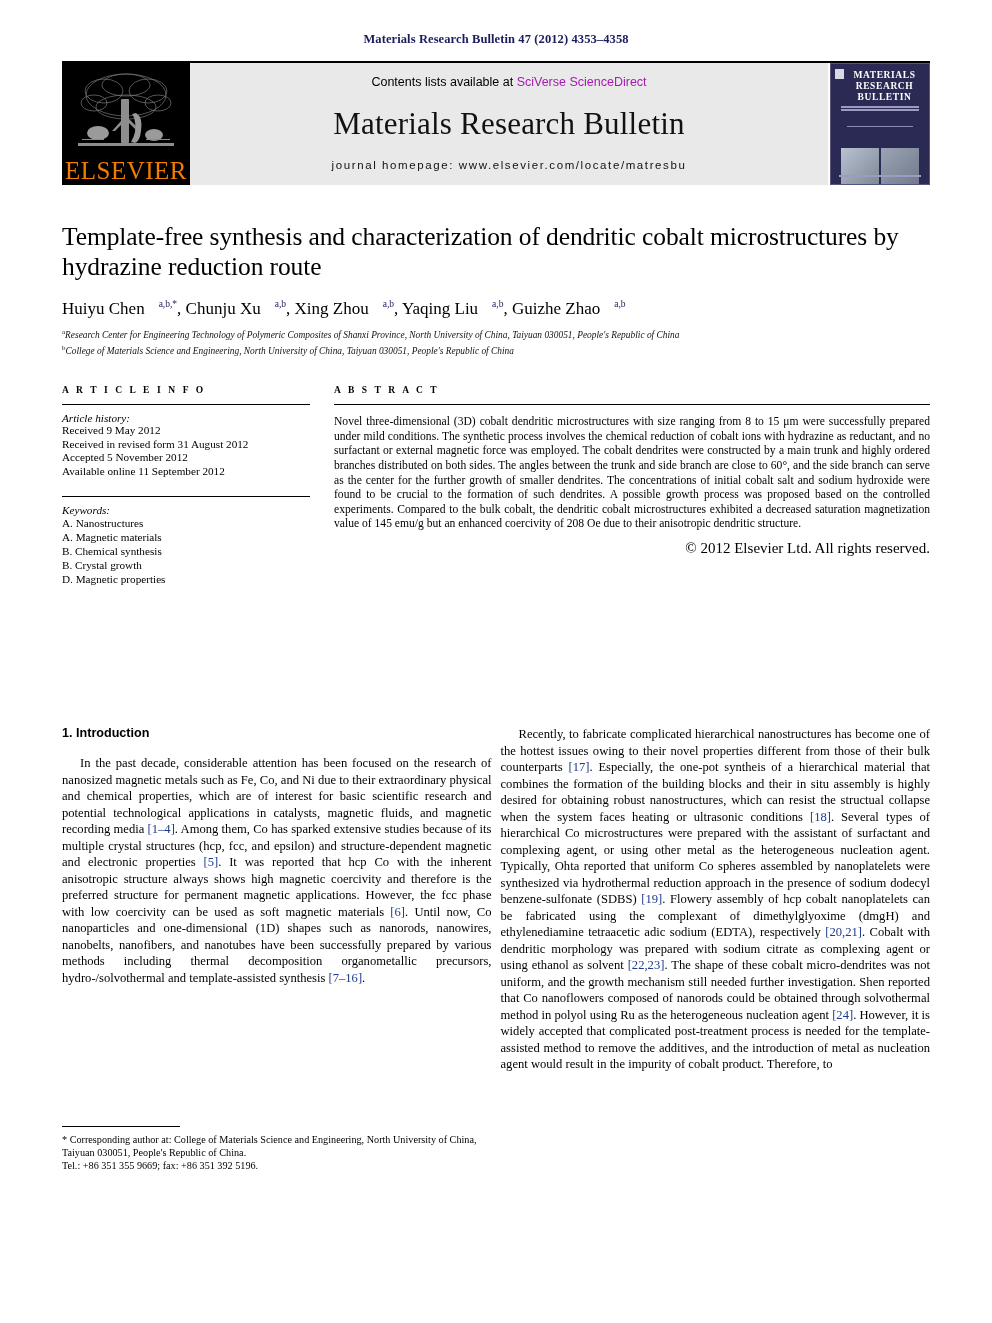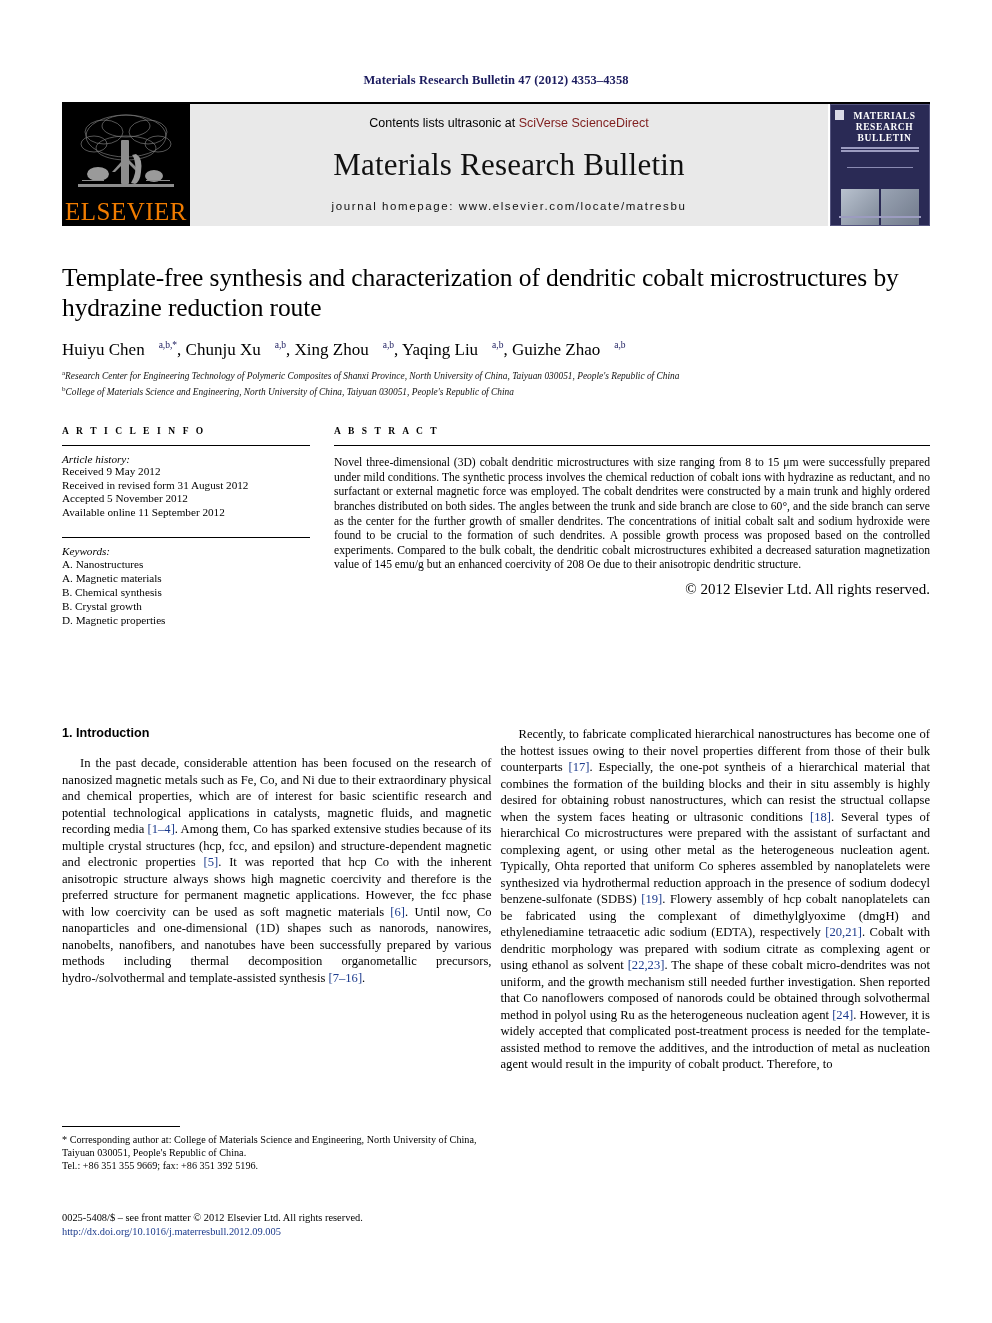--- a/index.html
+++ b/index.html
@@ -16,21 +16,21 @@
 
   .page { position: relative; width: 992px; height: 1323px; padding: 0; }
 
   
   .running-head {
     text-align: center;
     font-family: "Liberation Serif", serif;
     font-weight: bold;
     font-size: 12.5px;
     color: #1b1b5e;
-    padding-top: 73px;
+    padding-top: 32px;
     letter-spacing: 0.1px;
   }
 
   
   .masthead {
     margin: 14px 62px 0 62px;
     border-top: 2.5px solid #000;
     display: flex;
     align-items: stretch;
     height: 124px;
@@ -61,21 +61,21 @@
     flex-direction: column;
     justify-content: space-between;
     align-items: center;
     padding: 12px 0 14px 0;
   }
   .contents-line {
     font-family: "Liberation Sans", sans-serif;
     font-size: 12.5px;
     color: #000;
   }
-  .contents-line .sd-link { color: #7f1d1d; }
+  .contents-line .sd-link { color: #a21caf; }
   .journal-name {
     font-family: "Liberation Serif", serif;
     font-size: 31px;
     color: #111;
     letter-spacing: 0.2px;
   }
   .homepage-line {
     font-family: "Liberation Sans", sans-serif;
     font-size: 11.5px;
     letter-spacing: 1.6px;
@@ -278,21 +278,21 @@
         <g fill="#8d8d8d">
           <rect x="8" y="70" width="22" height="1"></rect>
           <rect x="72" y="70" width="24" height="1"></rect>
         </g>
       </svg>
       <div class="elsevier-word">ELSEVIER</div>
     </div>
 
     <div class="journal-band">
       <div class="contents-line">
-        <span>Contents lists ultrasonic at </span><span class="sd-link">SciVerse ScienceDirect</span>
+        <span>Contents lists available at </span><span class="sd-link">SciVerse ScienceDirect</span>
       </div>
       <div class="journal-name">Materials Research Bulletin</div>
       <div class="homepage-line">journal homepage: www.elsevier.com/locate/matresbu</div>
     </div>
 
     <div class="cover-thumb">
       <div class="cover-badge"></div>
       <div class="cover-title">MATERIALS RESEARCH BULLETIN</div>
       <div class="cover-sub">
           <i></i>
@@ -365,18 +365,14 @@
         </div>
         <div class="footnote">Tel.: +86 351 355 9669; fax: +86 351 392 5196.</div>
       </div>
     </div>
 
     <div class="bodycol">
       <p class="para"><span>Recently, to fabricate complicated hierarchical nanostructures has become one of the hottest issues owing to their novel properties different from those of their bulk counterparts </span><span class="ref">[17]</span><span>. Especially, the one-pot syntheis of a hierarchical material that combines the formation of the building blocks and their in situ assembly is highly desired for obtaining robust nanostructures, which can resist the structual collapse when the system faces heating or ultrasonic conditions </span><span class="ref">[18]</span><span>. Several types of hierarchical Co microstructures were prepared with the assistant of surfactant and complexing agent, or using other metal as the heterogeneous nucleation agent. Typically, Ohta reported that uniform Co spheres assembled by nanoplatelets were synthesized via hydrothermal reduction approach in the presence of sodium dodecyl benzene-sulfonate (SDBS) </span><span class="ref">[19]</span><span>. Flowery assembly of hcp cobalt nanoplatelets can be fabricated using the complexant of dimethylglyoxime (dmgH) and ethylenediamine tetraacetic adic sodium (EDTA), respectively </span><span class="ref">[20,21]</span><span>. Cobalt with dendritic morphology was prepared with sodium citrate as complexing agent or using ethanol as solvent </span><span class="ref">[22,23]</span><span>. The shape of these cobalt micro-dendrites was not uniform, and the growth mechanism still needed further investigation. Shen reported that Co nanoflowers composed of nanorods could be obtained through solvothermal method in polyol using Ru as the heterogeneous nucleation agent </span><span class="ref">[24]</span><span>. However, it is widely accepted that complicated post-treatment process is needed for the template-assisted method to remove the additives, and the introduction of metal as nucleation agent would result in the impurity of cobalt product. Therefore, to</span></p>
     </div>
   </div>
 
-  <div class="page-footer">
-    <div>0025-5408/$ – see front matter © 2012 Elsevier Ltd. All rights reserved.</div>
-    <div class="doi">http://dx.doi.org/10.1016/j.materresbull.2012.09.005</div>
-  </div>
 
 </div>
 
 </body></html>

